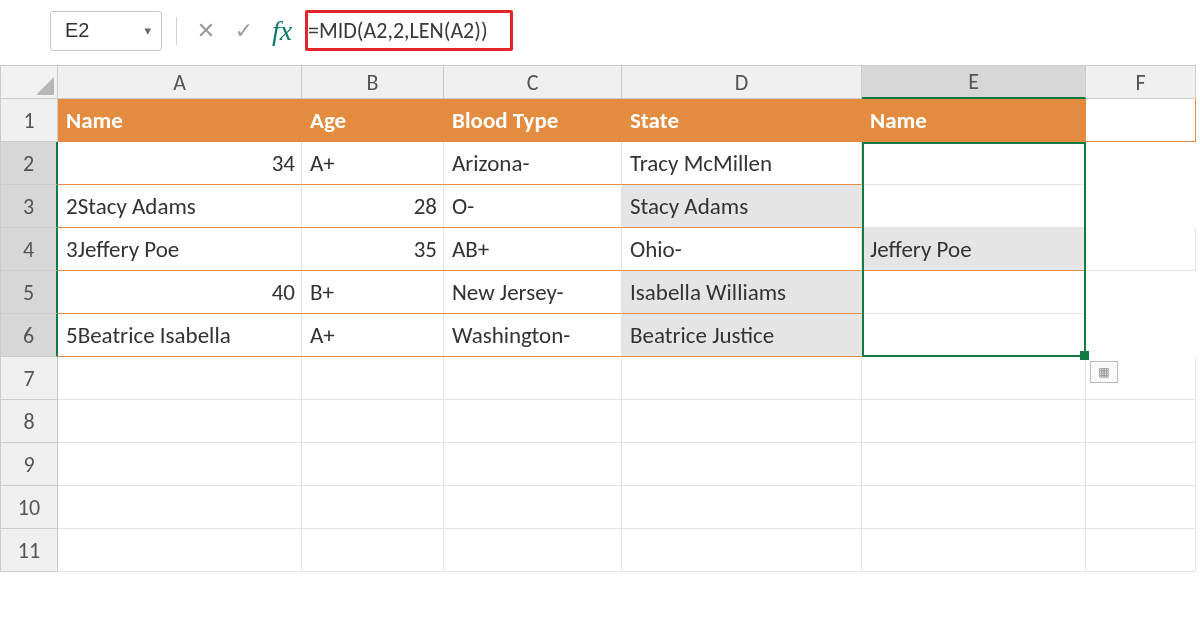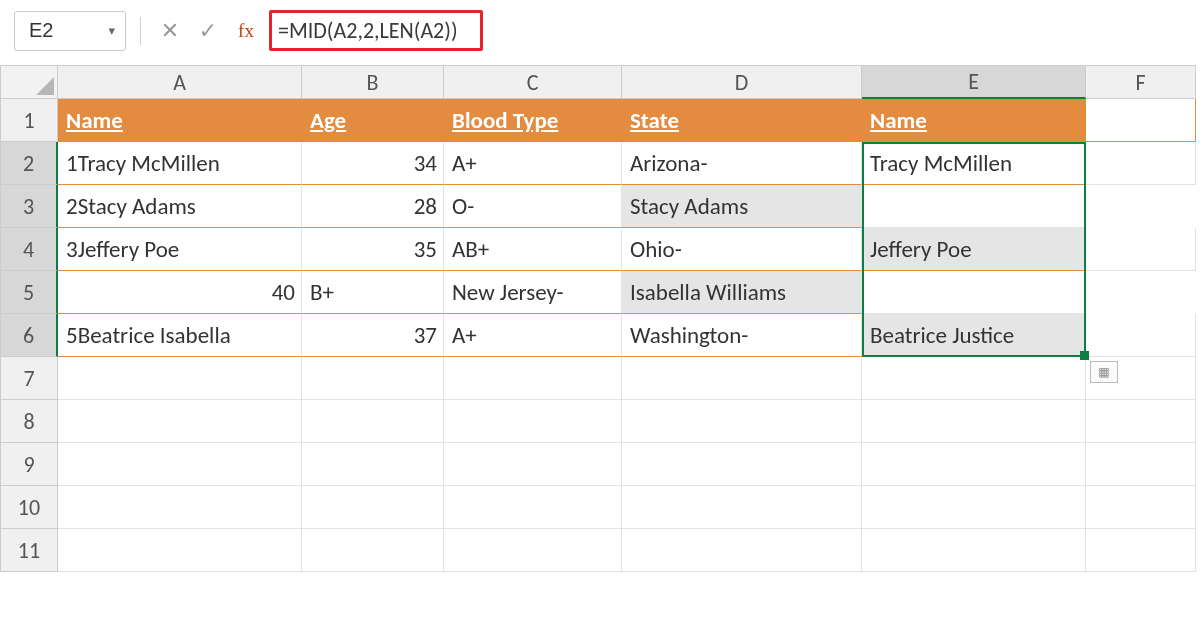--- a/index.html
+++ b/index.html
@@ -17,20 +17,21 @@
   }
 
   
   .formula-bar {
     display: flex;
     align-items: center;
     padding: 10px 14px 14px 14px;
     gap: 8px;
     font-family: "Segoe UI", Arial, sans-serif;
     font-size: 20px;
+    margin-left: 36px;
   }
   .namebox {
     width: 112px;
     height: 40px;
     border: 1px solid #c9c9c9;
     border-radius: 3px;
     display: flex;
     align-items: center;
     padding: 0 10px 0 14px;
     justify-content: space-between;
@@ -50,28 +51,29 @@
     width: 30px;
     height: 30px;
     display: flex;
     align-items: center;
     justify-content: center;
     color: #9a9a9a;
     font-size: 22px;
     cursor: default;
   }
   .fxbtn {
+    font-style: italic;
     font-family: "Times New Roman", serif;
-    font-size: 19px;
-    color: #c2410c;
+    font-size: 28px;
+    color: #0f766e;
   }
   .formula-box {
     border: 3px solid #e4242a;
     border-radius: 2px;
-    padding: 4px 22px 4px 6px;
+    padding: 4px 22px 4px 0;
     font-size: 22px;
     color: #3a3a3a;
     font-family: Calibri, Arial, sans-serif;
   }
   .col-headers {
     display: grid;
     grid-template-columns: 58px 244px 142px 178px 240px 224px 110px;
     height: 34px;
   }
   .sel-all {
@@ -134,21 +136,20 @@
   }
   .cell.numeric { justify-content: flex-end; padding-right: 6px; }
 
   
   .hdr-row .cell {
     background: #e38b3f;
     color: #fff;
     font-weight: 700;
     border-right: 1px solid #e38b3f;
     border-bottom: 1px solid #e38b3f;
-    text-decoration: underline;
   }
   .hdr-row .cell:last-child { background:#fff; }
   .tbl-border {
     border-bottom: 1px solid #e38b3f !important;
   }
 
   
   .sel-range {
     position: absolute;
     border: 2.5px solid #107c41;
@@ -219,21 +220,20 @@
       <div class="cell">Name</div>
       <div class="cell">Age</div>
       <div class="cell">Blood Type</div>
       <div class="cell">State</div>
       <div class="cell">Name</div>
       <div class="cell" style="background:#fff;"></div>
     </div>
 
     <div class="row">
       <div class="row-head selected">2</div>
-      <div class="cell tbl-border">1Tracy McMillen</div>
       <div class="cell numeric tbl-border">34</div>
       <div class="cell tbl-border">A+</div>
       <div class="cell tbl-border">Arizona-</div>
       <div class="cell tbl-border">Tracy McMillen</div>
       <div class="cell"></div>
     </div>
 
     <div class="row">
       <div class="row-head selected">3</div>
       <div class="cell tbl-border">2Stacy Adams</div>
@@ -258,21 +258,20 @@
       <div class="cell numeric tbl-border">40</div>
       <div class="cell tbl-border">B+</div>
       <div class="cell tbl-border">New Jersey-</div>
       <div class="cell sel-fill tbl-border">Isabella Williams</div>
       <div class="cell"></div>
     </div>
 
     <div class="row">
       <div class="row-head selected">6</div>
       <div class="cell tbl-border">5Beatrice Isabella</div>
-      <div class="cell numeric tbl-border">37</div>
       <div class="cell tbl-border">A+</div>
       <div class="cell tbl-border">Washington-</div>
       <div class="cell sel-fill tbl-border">Beatrice Justice</div>
       <div class="cell"></div>
     </div>
 
     <div class="row">
       <div class="row-head">7</div>
       <div class="cell"></div>
         <div class="cell"></div>

